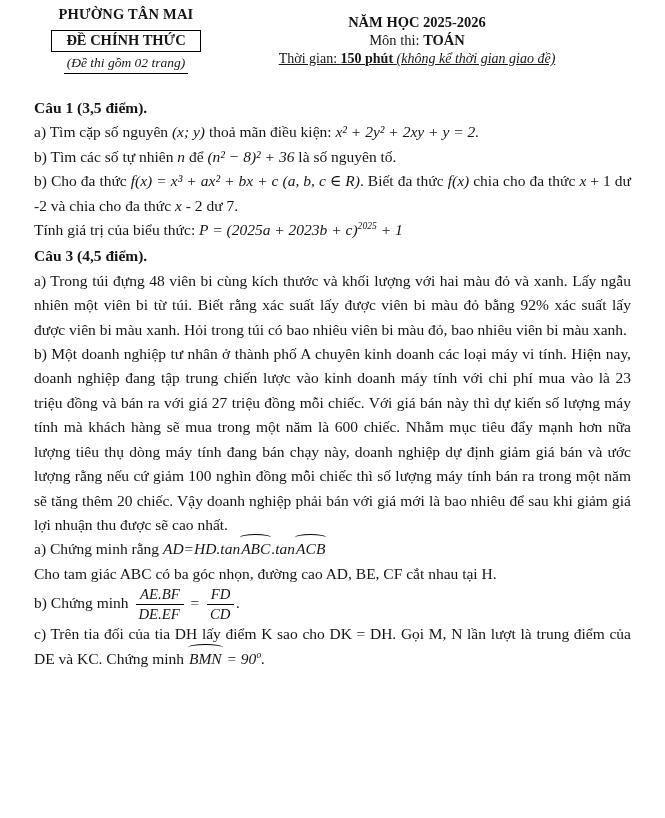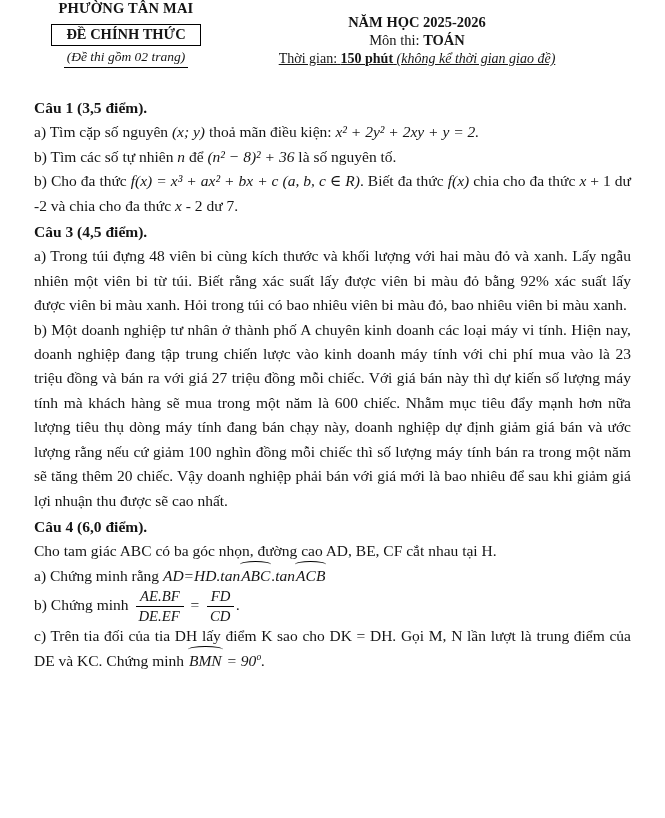--- a/index.html
+++ b/index.html
@@ -3,21 +3,21 @@
 <meta charset="utf-8">
 <style>
   html,body{margin:0;padding:0;background:#e8e8e8;}
   .page{
     position:relative;width:665px;height:818px;margin:0 auto;
     background:#ffffff;color:#151515;overflow:hidden;
     font-family:"Liberation Serif","DejaVu Serif",serif;
     font-size:15.5px;
   }
   header{position:relative;height:92px;}
-  .h-left{position:absolute;left:26px;top:0;width:200px;text-align:center;}
+  .h-left{position:absolute;left:26px;top:6px;width:200px;text-align:center;}
   .h-right{position:absolute;left:242px;top:14px;width:350px;text-align:center;}
   .org{font-weight:bold;font-size:14.5px;letter-spacing:.2px;}
   .doc-box{display:inline-block;margin-top:7px;border:1.5px solid #000;padding:1px 14px 2px;font-weight:bold;font-size:14.5px;}
   .pages-note{display:inline-block;margin-top:3px;font-style:italic;font-size:13.5px;border-bottom:1px solid #000;padding:0 3px 2px;}
   .year{font-weight:bold;font-size:14.5px;}
   .subject{font-size:14.5px;margin-top:1px;}
   .timeline{font-size:14px;margin-top:2px;text-decoration:underline;}
   main{padding:2px 34px 0 34px;}
   p{margin:0;line-height:24.4px;}
   .para{text-align:justify;}
@@ -61,28 +61,28 @@
       </div>
     </div>
   </header>
 
   <main>
     <p class="heading">Câu 1 (3,5 điểm).</p>
     <p class="para"><span>a) Tìm cặp số nguyên </span><span class="m">(x; y)</span><span> thoả mãn điều kiện: </span><span class="m">x² + 2y² + 2xy + y = 2.</span></p>
     <p class="para"><span>b) Tìm các số tự nhiên </span><span class="m">n</span><span> để </span><span class="m">(n² − 8)² + 36</span><span> là số nguyên tố.</span></p>
 
     <p class="para"><span>b) Cho đa thức </span><span class="m">f(x) = x³ + ax² + bx + c </span><span class="m">(a, b, c ∈ R)</span><span>. Biết đa thức </span><span class="m">f(x)</span><span> chia cho đa thức </span><span class="m">x</span><span> + 1 dư -2 và chia cho đa thức </span><span class="m">x</span><span> - 2 dư 7.</span></p>
+    <p class="para"><span>Tính giá trị của biểu thức: </span><span class="m">P = (2025a + 2023b + c)</span><sup class="m">2025</sup><span class="m"> + 1</span></p>
 
     <p class="heading">Câu 3 (4,5 điểm).</p>
     <p class="para"><span>a) Trong túi đựng 48 viên bi cùng kích thước và khối lượng với hai màu đỏ và xanh. Lấy ngẫu nhiên một viên bi từ túi. Biết rằng xác suất lấy được viên bi màu đỏ bằng 92% xác suất lấy được viên bi màu xanh. Hỏi trong túi có bao nhiêu viên bi màu đỏ, bao nhiêu viên bi màu xanh.</span></p>
     <p class="para"><span>b) Một doanh nghiệp tư nhân ở thành phố A chuyên kinh doanh các loại máy vi tính. Hiện nay, doanh nghiệp đang tập trung chiến lược vào kinh doanh máy tính với chi phí mua vào là 23 triệu đồng và bán ra với giá 27 triệu đồng mỗi chiếc. Với giá bán này thì dự kiến số lượng máy tính mà khách hàng sẽ mua trong một năm là 600 chiếc. Nhằm mục tiêu đẩy mạnh hơn nữa lượng tiêu thụ dòng máy tính đang bán chạy này, doanh nghiệp dự định giảm giá bán và ước lượng rằng nếu cứ giảm 100 nghìn đồng mỗi chiếc thì số lượng máy tính bán ra trong một năm sẽ tăng thêm 20 chiếc. Vậy doanh nghiệp phải bán với giá mới là bao nhiêu để sau khi giảm giá lợi nhuận thu được sẽ cao nhất.</span></p>
 
-    <p class="heading">Câu 4 (6,0 điểm).</p>
+    <p class="para"><span>a) Chứng minh rằng </span><span class="m">AD=HD.tan</span><span class="m hat">ABC</span><span class="m">.tan</span><span class="m hat">ACB</span></p>
     <p class="para"><span>Cho tam giác ABC có ba góc nhọn, đường cao AD, BE, CF cắt nhau tại H.</span></p>
-    <p class="para"><span>a) Chứng minh rằng </span><span class="m">AD=HD.tan</span><span class="m hat">ABC</span><span class="m">.tan</span><span class="m hat">ACB</span></p>
     <p class="para"><span>b) Chứng minh </span><span class="frac m">
           <span class="fnum">AE.BF</span>
           <span class="fden">DE.EF</span>
         </span><span class="m"> = </span><span class="frac m">
           <span class="fnum">FD</span>
           <span class="fden">CD</span>
         </span><span class="m">.</span></p>
     <p class="para"><span>c) Trên tia đối của tia DH lấy điểm K sao cho DK = DH. Gọi M, N lần lượt là trung điểm của DE và KC. Chứng minh </span><span class="m hat">BMN</span><span class="m"> = 90</span><sup class="m">o</sup><span class="m">.</span></p>
 
   </main>

